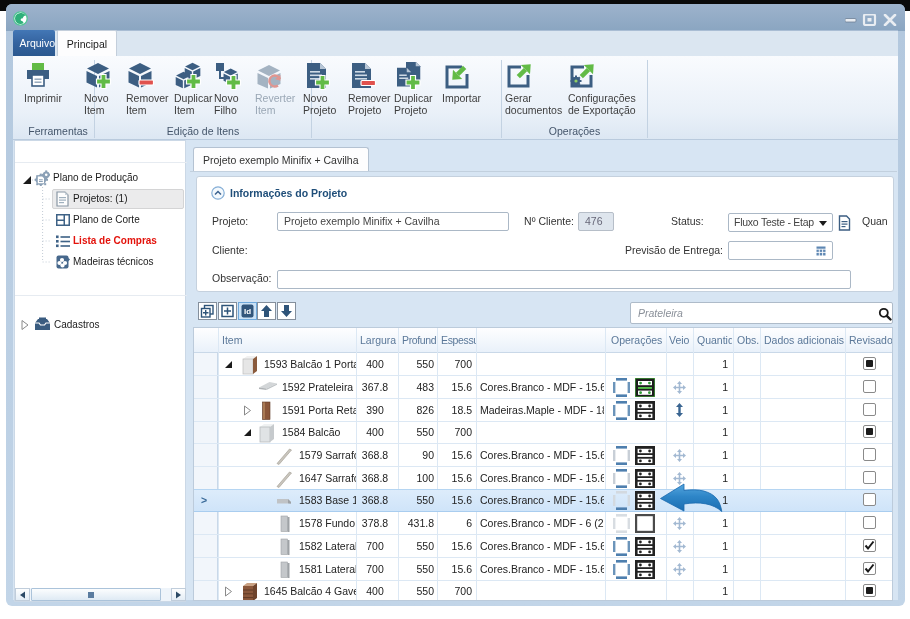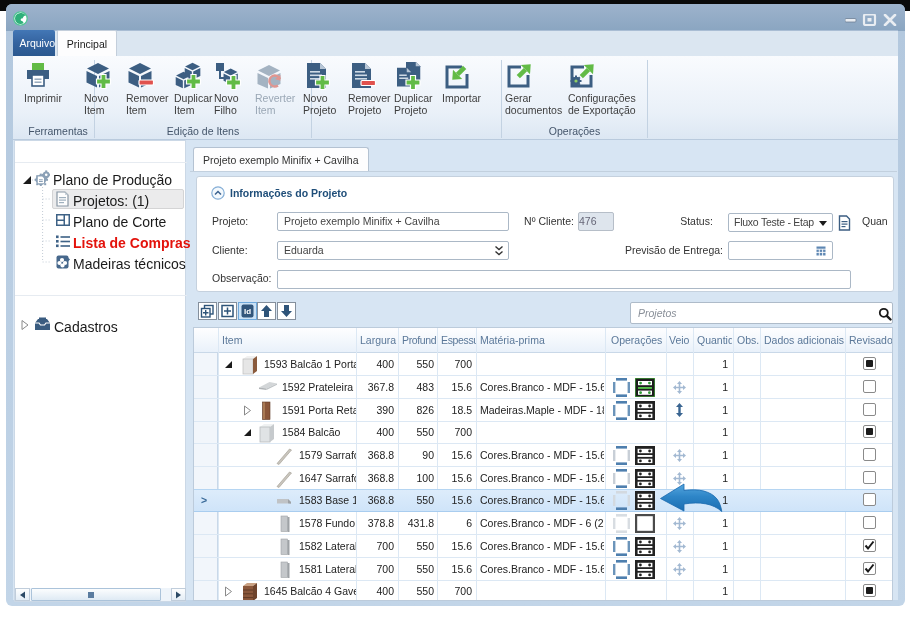--- a/index.html
+++ b/index.html
@@ -19,42 +19,42 @@
 #ribbon { position:absolute; left:7px; top:52px; width:885px; height:84px;
   background:linear-gradient(#f9fbfe, #e9f0f8 70%, #dce7f3); border-bottom:1px solid #b9cadd; }
 .rsep { position:absolute; top:56px; height:78px; width:1px; background:#c3d2e2; }
 .rbtn { position:absolute; top:58px; width:66px; text-align:left; color:#3e3e3e; font-size:10.5px; line-height:11.5px; }
 .rbtn .ric { height:30px; margin-bottom:1px; }
 .rbtn.off { color:#9aa7b5; }
 .rglabel { position:absolute; top:121px; font-size:10.5px; color:#44556a; text-align:center; }
 #content { position:absolute; left:7px; top:136px; width:885px; height:460px; background:#d7e5f3; }
 
 #lpanel { position:absolute; left:8px; top:136px; width:172px; height:462px; background:#fff; border:1px solid #cbd8e6; }
-.tree-label { position:absolute; font-size:14px; color:#1a1a1a; white-space:nowrap;text-align:right; }
+.tree-label { position:absolute; font-size:10px; color:#1a1a1a; white-space:nowrap;text-align:right; }
 
 #doctab { position:absolute; left:187px; top:143px; width:176px; height:25px; background:#fdfdfe; border:1px solid #b4c2d2; border-bottom:none; border-radius:3px 3px 0 0; font-size:10.5px; color:#333; line-height:24px; padding-left:9px; }
 #tabline { position:absolute; left:184px; top:167px; width:707px; height:1px; background:#c2d0de; }
 
 #infopanel { position:absolute; left:190px; top:172px; width:698px; height:116px; background:#fff; border:1px solid #c5d1de; border-radius:3px; }
 .flabel { position:absolute; font-size:10.5px; color:#333; white-space:nowrap; }
 .finput { position:absolute; background:#fff; border:1px solid #abb8c6; border-radius:2px; font-size:10.5px; color:#444; white-space:nowrap; overflow:hidden; }
 
 .tbtn { position:absolute; top:298px; width:19px; height:18px; background:#fff; border:1px solid #848f9c; }
 #searchbox { position:absolute; left:624px; top:298px; width:263px; height:22px; background:#fff; border:1px solid #aebbc9; border-radius:2px; }
 
 #grid { position:absolute; left:187px; top:323px; width:700px; height:274px; background:#fff; border:1px solid #bccbdb; overflow:hidden; }
 .ghead { position:absolute; left:0; top:0; width:700px; height:25px; background:linear-gradient(#fefeff,#e9f1fa); border-bottom:1px solid #c9d8e8; }
 .ghead span { position:absolute; top:0; font-size:10.5px; color:#5b7899; line-height:25px; white-space:nowrap; overflow:hidden; }
 .vline { position:absolute; top:0; width:1px; height:274px; background:#dce8f4; }
 .grow { position:absolute; left:0; width:700px; height:23px; border-bottom:1px solid #dce8f4; }
 .grow span { position:absolute; font-size:10.5px; color:#222; line-height:22px; white-space:nowrap; overflow:hidden; }
 .gind { position:absolute; left:0; top:0; width:24px; height:274px; background:#f2f6fb; border-right:1px solid #c9d8e8; }
 .num { text-align:right; }
 .gray { color:#9aa4ae; }
-.v1 { left:162px; width:38px; } .v2 { left:204px; width:36px; } .v3 { left:243px; width:35px; }
+.v1 { left:162px; width:38px;text-align:center; } .v2 { left:204px; width:36px; } .v3 { left:243px; width:35px; }
 .vq { left:499px; width:35px; } .vmat { left:286px; width:124px; }
 .cb { position:absolute; left:669px; top:4px; width:13px; height:13px; border:1.4px solid #8a8a8a; border-radius:2px; background:#fff; }
 .cb.full::after { content:""; position:absolute; left:1.6px; top:1.6px; width:7px; height:7px; background:#1c1c1c; border-radius:1px; }
 .icb { position:absolute; top:2px; }
 </style>
 </head>
 <body>
 <div id="blacktop"></div>
 <div id="win">
   <div id="titlebar"></div>
@@ -291,43 +291,35 @@
   <div id="tabline"></div>
   <div id="infopanel">
     <svg class="abs" style="left:14px;top:9px" width="14" height="14" viewBox="0 0 14 14">
       <circle cx="7" cy="7" r="6.2" fill="#f4f9fd" stroke="#85aed6" stroke-width="1.2"></circle>
       <path d="M4 8.5 L7 5.5 L10 8.5" fill="none" stroke="#3c6390" stroke-width="1.5"></path>
     </svg>
     <div class="flabel" style="left:33px;top:10px;font-weight:bold;color:#1f4e79">Informações do Projeto</div>
     <div class="flabel" style="left:15px;top:38px">Projeto:</div>
     <div class="finput" style="left:80px;top:35px;width:232px;height:19px;line-height:17px;padding-left:6px">Projeto exemplo Minifix + Cavilha</div>
     <div class="flabel" style="left:314px;top:38px;width:63px;text-align:right">Nº Cliente:</div>
-    <div class="finput" style="left:381px;top:35px;width:36px;height:19px;line-height:17px;padding-left:0;background:#dee5ed;border-color:#b6bec8;color:#667">476</div>
-    <div class="flabel" style="left:474px;top:38px;width:51px;text-align:center">Status:</div>
+    <div class="finput" style="left:381px;top:35px;width:36px;height:19px;line-height:17px;padding-left:6px;background:#dee5ed;border-color:#b6bec8;color:#667">476</div>
+    <div class="flabel" style="left:474px;top:38px;width:51px;text-align:left">Status:</div>
     <div class="finput" style="left:531px;top:36px;width:105px;height:19px;line-height:17px;padding-left:5px"><span style="display:inline-block;width:84px;overflow:hidden;vertical-align:top;letter-spacing:-0.25px">Fluxo Teste - Etap</span>
       <svg class="abs" style="right:5px;top:7px" width="8" height="5" viewBox="0 0 8 5">
           <path d="M0 0 h8 L4 5 Z" fill="#1a1a1a"></path>
         </svg>
     </div>
     <svg class="abs" style="left:641px;top:38px" width="13" height="16" viewBox="0 0 13 16">
       <path d="M1.5 1 h7 l3 3 v11 h-10 Z" fill="#fff" stroke="#3c5e82" stroke-width="1.4"></path>
       <rect x="3.5" y="6" width="6" height="1.2" fill="#3c5e82"></rect>
         <rect x="3.5" y="8.5" width="6" height="1.2" fill="#3c5e82"></rect>
         <rect x="3.5" y="11" width="4" height="1.2" fill="#3c5e82"></rect>
     </svg>
     <div class="flabel" style="left:665px;top:38px">Quan</div>
     <div class="flabel" style="left:15px;top:67px">Cliente:</div>
-    <div class="finput" style="left:80px;top:64px;width:232px;height:19px;line-height:17px;padding-left:6px">Eduarda
-      <svg class="abs" style="right:4px;top:3px" width="10" height="12" viewBox="0 0 10 12">
-          <g fill="none" stroke="#333" stroke-width="1.4">
-            <path d="M1.5 1.5 L5 4.5 L8.5 1.5"></path>
-            <path d="M1.5 6.5 L5 9.5 L8.5 6.5"></path>
-          </g>
-        </svg>
-    </div>
     <div class="flabel" style="left:414px;top:67px;width:112px;text-align:right">Previsão de Entrega:</div>
     <div class="finput" style="left:531px;top:64px;width:105px;height:19px">
       <svg class="abs" style="right:6px;top:4px" width="10" height="10" viewBox="0 0 10 10">
           <rect x="0.5" y="0.5" width="9" height="9" fill="#5e87b3"></rect>
           <g stroke="#fff" stroke-width="0.9">
             <path d="M0 3.2 H10 M3.3 3.2 V10 M6.6 3.2 V10 M0 6.4 H10"></path>
           </g>
         </svg>
     </div>
     <div class="flabel" style="left:15px;top:95px">Observação:</div>
@@ -346,21 +338,21 @@
     <rect x="2.5" y="1.5" width="12" height="13" rx="2" fill="#31567c"></rect>
     <text x="8.5" y="11" font-size="8" font-weight="bold" fill="#fff" text-anchor="middle" font-family="Liberation Sans">Id</text>
       </svg></div>
   <div class="tbtn" style="left:251px"><svg width="17" height="16" viewBox="0 0 17 16">
     <path d="M8.5 2 L14 8 H11 V14 H6 V8 H3 Z" fill="#2e5479"></path>
       </svg></div>
   <div class="tbtn" style="left:271px"><svg width="17" height="16" viewBox="0 0 17 16">
     <path d="M8.5 14 L14 8 H11 V2 H6 V8 H3 Z" fill="#2e5479"></path>
       </svg></div>
   <div id="searchbox">
-    <div class="abs" style="left:7px;top:0;height:22px;line-height:21px;font-size:10.5px;font-style:italic;color:#8a9099">Projetos</div>
+    <div class="abs" style="left:7px;top:0;height:22px;line-height:21px;font-size:10.5px;font-style:italic;color:#8a9099">Prateleira</div>
     <svg class="abs" style="left:247px;top:4px" width="14" height="14" viewBox="0 0 14 14">
       <circle cx="5.8" cy="5.8" r="4" fill="none" stroke="#1a1a1a" stroke-width="1.8"></circle>
       <path d="M8.8 8.8 L12.5 12.5" stroke="#1a1a1a" stroke-width="2.4" stroke-linecap="round"></path>
       </svg>
   </div>
   <svg width="0" height="0" style="position:absolute">
       <defs>
     <g id="trif">
           <path d="M8 1 V8 H1 Z" fill="#1a1a1a"></path>
         </g>
@@ -469,21 +461,20 @@
         </g>
   </defs>
     </svg>
   <div id="grid">
     <div class="gind"></div>
     <div class="ghead">
       <span style="left:28px;width:130px">Item</span>
         <span style="left:166px;width:37px">Largura</span>
         <span style="left:208px;width:34px;letter-spacing:-0.35px">Profundidade</span>
         <span style="left:247px;width:35px;letter-spacing:-0.35px">Espessura</span>
-        <span style="left:286px;width:122px">Matéria-prima</span>
         <span style="left:417px;width:54px">Operações</span>
         <span style="left:475px;width:23px">Veio</span>
         <span style="left:503px;width:35px">Quantidade</span>
         <span style="left:543px;width:22px">Obs.</span>
         <span style="left:570px;width:80px">Dados adicionais</span>
         <span style="left:655px;width:44px">Revisado</span>
     </div>
     <div class="vline" style="left:24px"></div>
       <div class="vline" style="left:162px"></div>
       <div class="vline" style="left:204px"></div>

